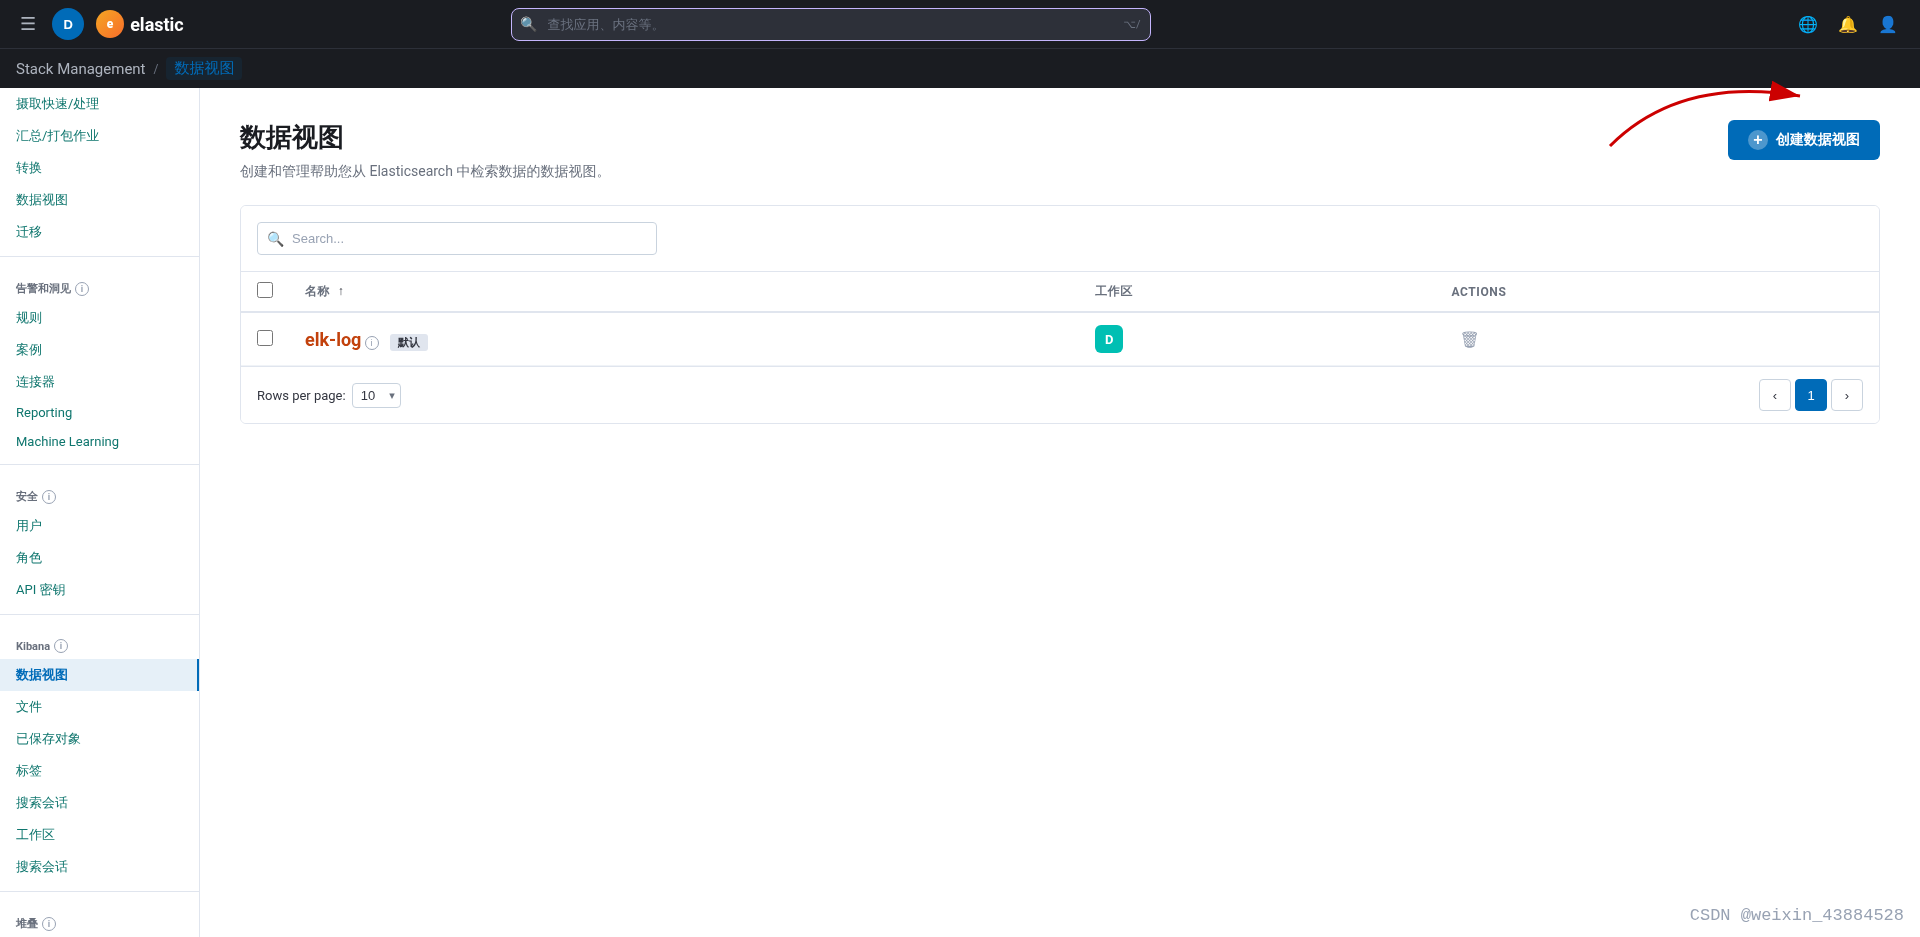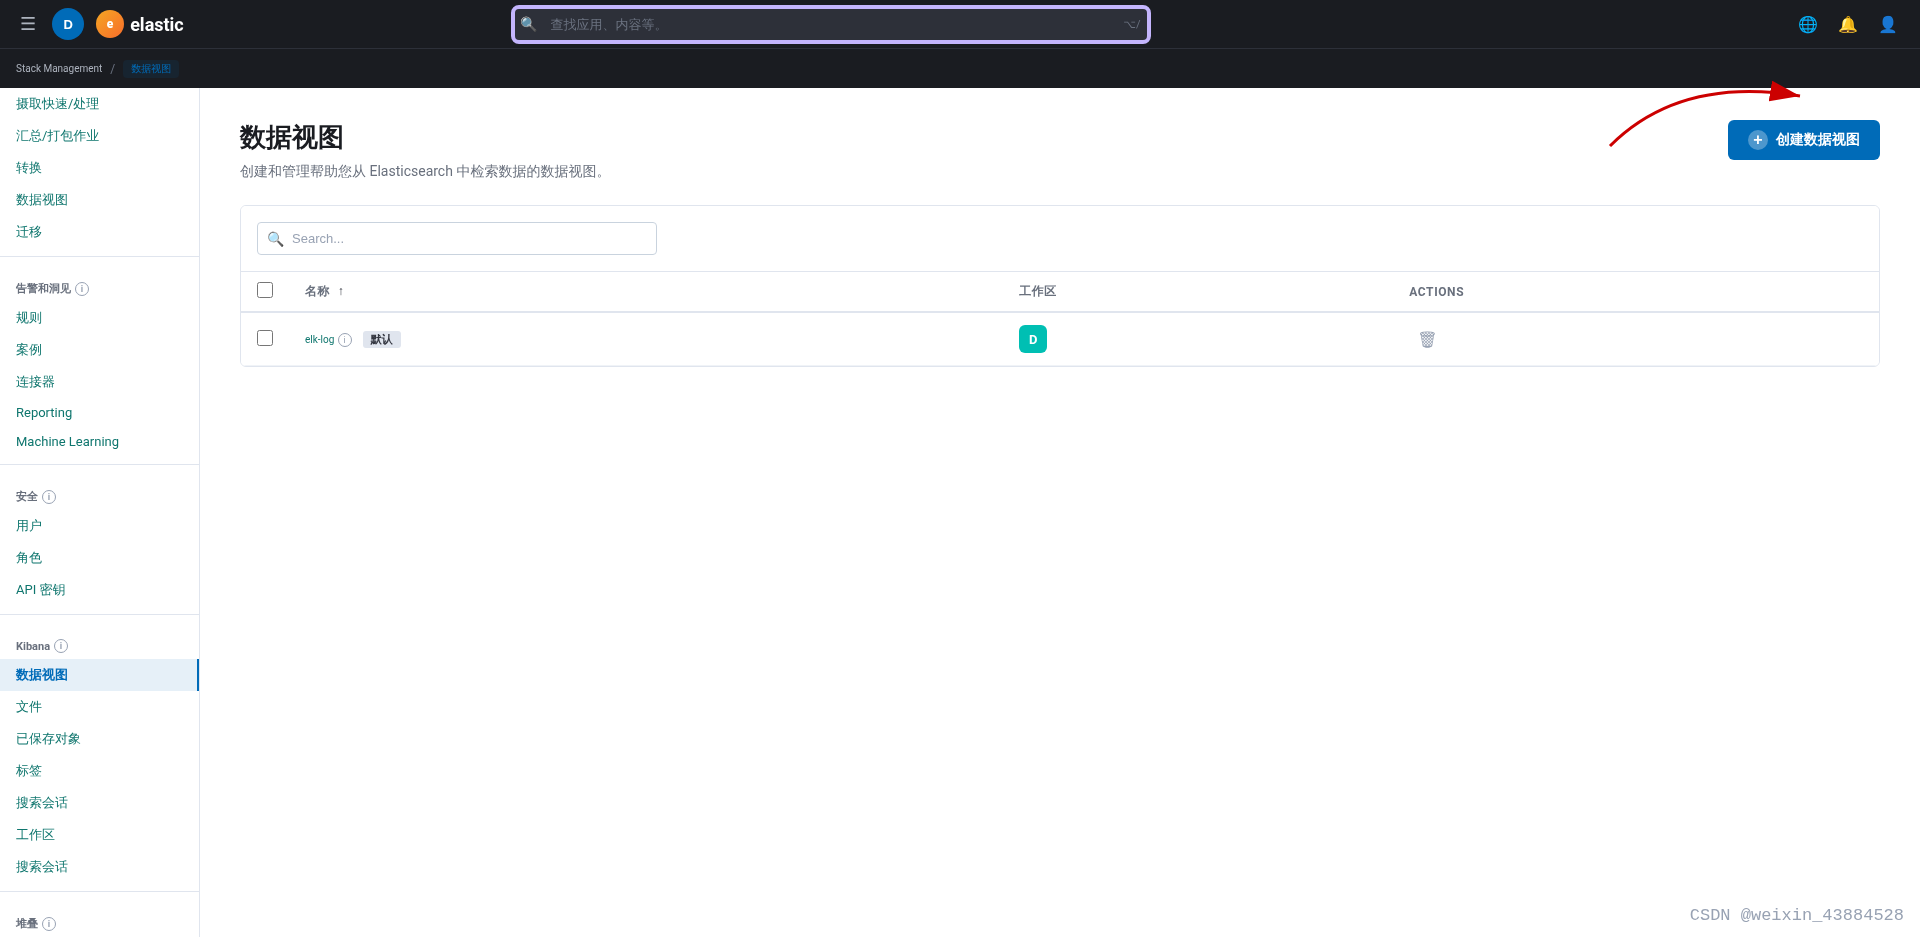--- a/index.html
+++ b/index.html
@@ -53,21 +53,21 @@
     }
     .search-bar {
       flex: 1;
       max-width: 640px;
       margin: 0 auto;
       position: relative;
     }
     .search-bar input {
       width: 100%;
       background: #2d3039;
-      border: 4px solid #c4b5fd;
+      border: 1px solid #c4b5fd;
       border-radius: 8px;
       color: #adb3be;
       padding: 8px 12px 8px 36px;
       font-size: 13px;
       outline: none;
     }
     .search-bar input::placeholder { color: #6b7280; }
     .search-icon-wrap {
       position: absolute;
       left: 10px; top: 50%;
@@ -102,21 +102,21 @@
       align-items: center;
       padding: 0 16px;
       gap: 8px;
       position: fixed;
       top: 48px; left: 0; right: 0;
       z-index: 99;
       border-top: 1px solid #2d3039;
     }
     .breadcrumb-item {
       color: #adb3be;
-      font-size: 10px;
+      font-size: 15px;
       cursor: pointer;
       text-decoration: none;
     }
     .breadcrumb-item.active {
       color: #006bb8;
       background: rgba(0, 107, 184, 0.1);
       padding: 2px 8px;
       border-radius: 4px;
     }
     .breadcrumb-sep { color: #6b7280; font-size: 12px; }
@@ -279,24 +279,24 @@
       border-bottom: 1px solid #f0f3f7;
     }
 
     .checkbox-cell { width: 40px; }
     input[type="checkbox"] {
       width: 16px; height: 16px;
       cursor: pointer;
     }
 
     .row-link {
-      color: #0f766e;
+      color: #c2410c;
       text-decoration: none;
-      font-size: 10px;
-      font-weight: 400;
+      font-size: 18px;
+      font-weight: 700;
     }
 
     .badge-default {
       background: #e0e5ee;
       color: #343741;
       border-radius: 3px;
       padding: 2px 8px;
       font-size: 11px;
       font-weight: 600;
       margin-left: 8px;
@@ -522,20 +522,37 @@
           <td>
             <div class="workspace-badge">D</div>
           </td>
           <td>
             <button class="delete-btn">🗑</button>
           </td>
         </tr>
       </tbody>
     </table>
 
+    <div class="pagination-bar">
+      <div class="rows-per-page">
+        <span>Rows per page:</span>
+        <div class="rows-select-wrap">
+          <select>
+            <option value="10">10</option>
+            <option value="25">25</option>
+            <option value="50">50</option>
+          </select>
+        </div>
+      </div>
+      <div class="page-controls">
+        <button class="page-btn">‹</button>
+        <button class="page-btn active">1</button>
+        <button class="page-btn">›</button>
+      </div>
+    </div>
   </div>
 </main>
 
 <div class="red-arrow-container">
   <svg width="220" height="100" viewBox="0 0 220 100">
     <defs>
       <marker id="arrowhead" markerWidth="10" markerHeight="7" refX="10" refY="3.5" orient="auto">
         <polygon points="0 0, 10 3.5, 0 7" fill="#cc0000"></polygon>
       </marker>
     </defs>

